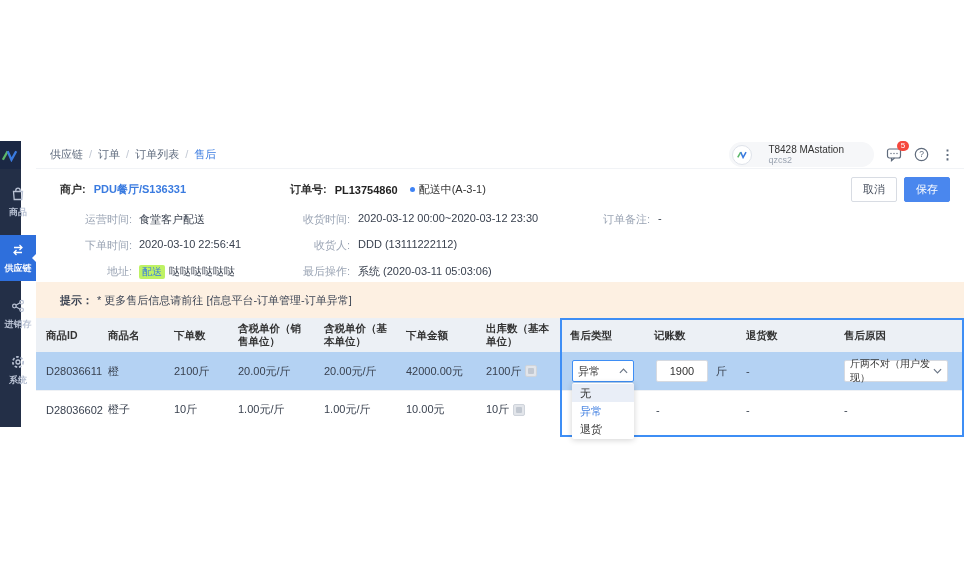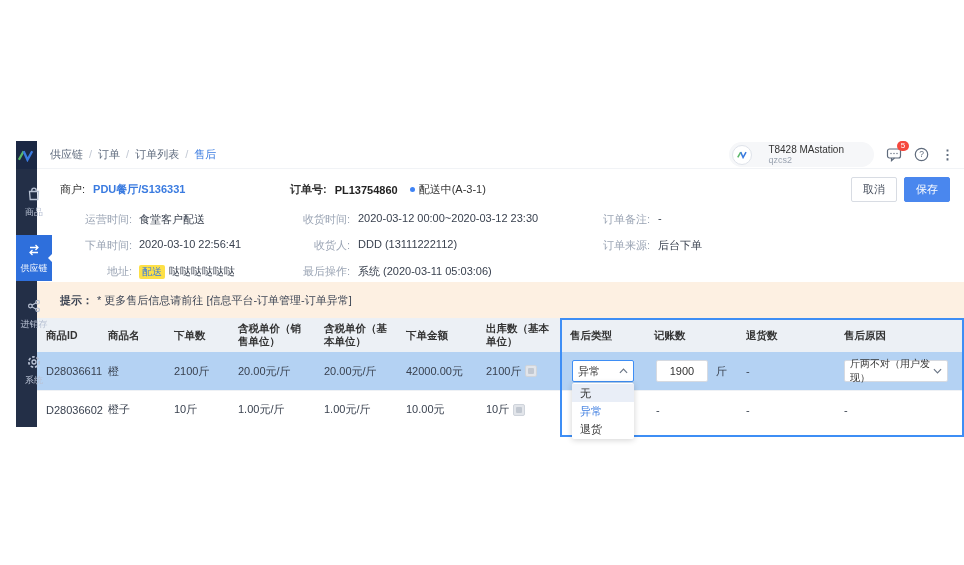--- a/index.html
+++ b/index.html
@@ -1,20 +1,20 @@
 <!DOCTYPE html>
 <html><head>
 <meta charset="utf-8">
 <style>
   * { margin:0; padding:0; box-sizing:border-box; }
   html,body { width:964px; height:565px; background:#fff; font-family:"Liberation Sans", sans-serif; font-size:11px; color:#39414f; overflow:hidden; }
   .app { position:absolute; top:141px; left:0; width:964px; height:286px; background:#fff; }
 
   
-  .sidebar { position:absolute; left:16px; top:0; width:21px; height:286px; background:#232f47; z-index:10; }
+  .sidebar { position:absolute; left:0; top:0; width:21px; height:286px; background:#232f47; z-index:10;font-weight:bold; }
   .logo-block { height:28px; background:#1b2844; display:flex; align-items:center; justify-content:center; }
   .nav-item { position:relative; width:36px; padding:7px 0 6px; margin-top:10px; text-align:center; color:#b9c2d4; cursor:pointer; }
   .nav-item .nav-label { display:block; font-size:10px; margin-top:3px; transform:scale(.9); white-space:nowrap; }
   .nav-item svg { display:block; margin:0 auto; }
   .nav-item.selected { background:#2e6fdc; color:#fff; }
   .nav-item.selected::after { content:''; position:absolute; right:0; top:50%; transform:translateY(-50%); border:4px solid transparent; border-right:4px solid #fff; }
 
   
   .main { margin-left:36px; height:286px; background:#fff; position:relative; }
 
@@ -33,32 +33,32 @@
   .dots { font-size:13px; font-weight:bold; color:#5f6b7c; letter-spacing:0; cursor:pointer; }
 
   
   .order-section { height:113px; padding:13px 16px 0 24px; position:relative; }
   .order-actions { position:absolute; right:14px; top:8px; display:flex; gap:7px; }
   .btn { font-size:11px; border-radius:2px; padding:4px 11px; cursor:pointer; font-family:inherit; }
   .btn-cancel { background:#fff; border:1px solid #d8dce3; color:#4a5260; }
   .btn-save { background:#4a87ee; border:1px solid #4a87ee; color:#fff; }
   .row-a { display:flex; margin-bottom:15px; }
   .colA1 { width:230px; display:flex; }
-  .merchant-label { font-weight:normal; color:#333; }
+  .merchant-label { font-weight:bold; color:#333; }
   .merchant-value { color:#3a7be0; font-weight:bold; margin-left:8px; }
   .order-no-label { font-weight:bold; color:#333; }
   .order-no-value { font-weight:bold; color:#222; margin-left:8px; }
   .status { margin-left:12px; color:#333; display:flex; align-items:center; }
   .status-dot { width:5px; height:5px; border-radius:50%; background:#3f83f5; display:inline-block; margin-right:4px; }
   .field-row { display:grid; grid-template-columns:230px 300px 1fr; margin-bottom:11px; }
   .fcell { display:flex; align-items:flex-start; }
   .flabel { width:72px; text-align:right; color:#9aa4b4; margin-right:7px; flex-shrink:0; }
   .flabel2 { width:60px; text-align:right; color:#9aa4b4; margin-right:8px; flex-shrink:0; }
   .fvalue { color:#39414f; }
-  .addr-tag { display:inline-block; background:#fde047; color:#3a7be0; font-size:10px; padding:0 3px; border-radius:2px; margin-right:4px; }
+  .addr-tag { display:inline-block; background:#bef264; color:#3a7be0; font-size:10px; padding:0 3px; border-radius:2px; margin-right:4px; }
 
   
   .notice { height:36px; background:#fdf0e2; display:flex; align-items:center; padding-left:24px; color:#3c4454; }
   .notice-label { font-weight:bold; margin-right:4px; }
 
   
   .table-wrap { position:relative; width:928px; }
   .trow { display:grid; grid-template-columns:62px 66px 64px 86px 82px 80px 84px 84px 92px 98px 130px; align-items:center; }
   .thead { background:#ecf0f5; min-height:33px; font-weight:bold; color:#333; font-size:10.5px; line-height:1.25; }
   .th { padding:4px 8px 4px 10px; }
@@ -205,24 +205,20 @@
       </div>
       <div class="field-row">
         <div class="fcell">
             <span class="flabel">下单时间:</span>
             <span class="fvalue">2020-03-10 22:56:41</span>
           </div>
         <div class="fcell">
             <span class="flabel2">收货人:</span>
             <span class="fvalue">DDD (13111222112)</span>
           </div>
-        <div class="fcell">
-            <span class="flabel2">订单来源:</span>
-            <span class="fvalue">后台下单</span>
-          </div>
       </div>
       <div class="field-row">
         <div class="fcell">
           <span class="flabel">地址:</span>
           <span class="fvalue">
             <span class="addr-tag">配送</span><span>哒哒哒哒哒哒</span>
           </span>
         </div>
         <div class="fcell">
             <span class="flabel2">最后操作:</span>

